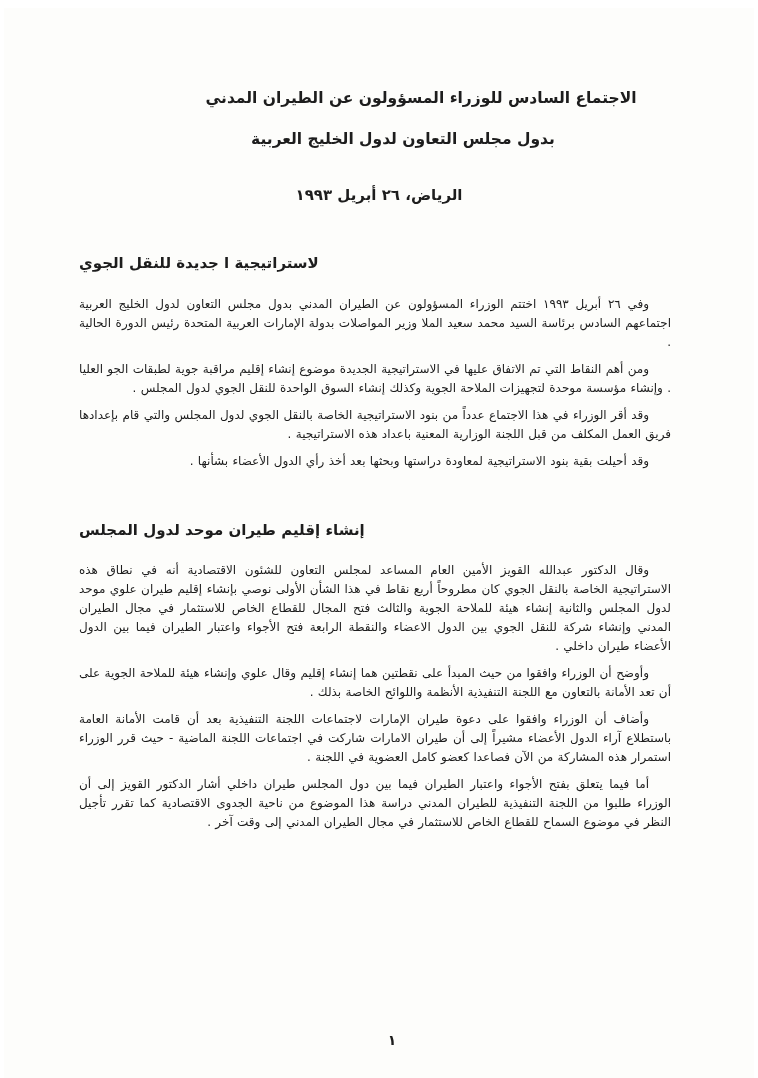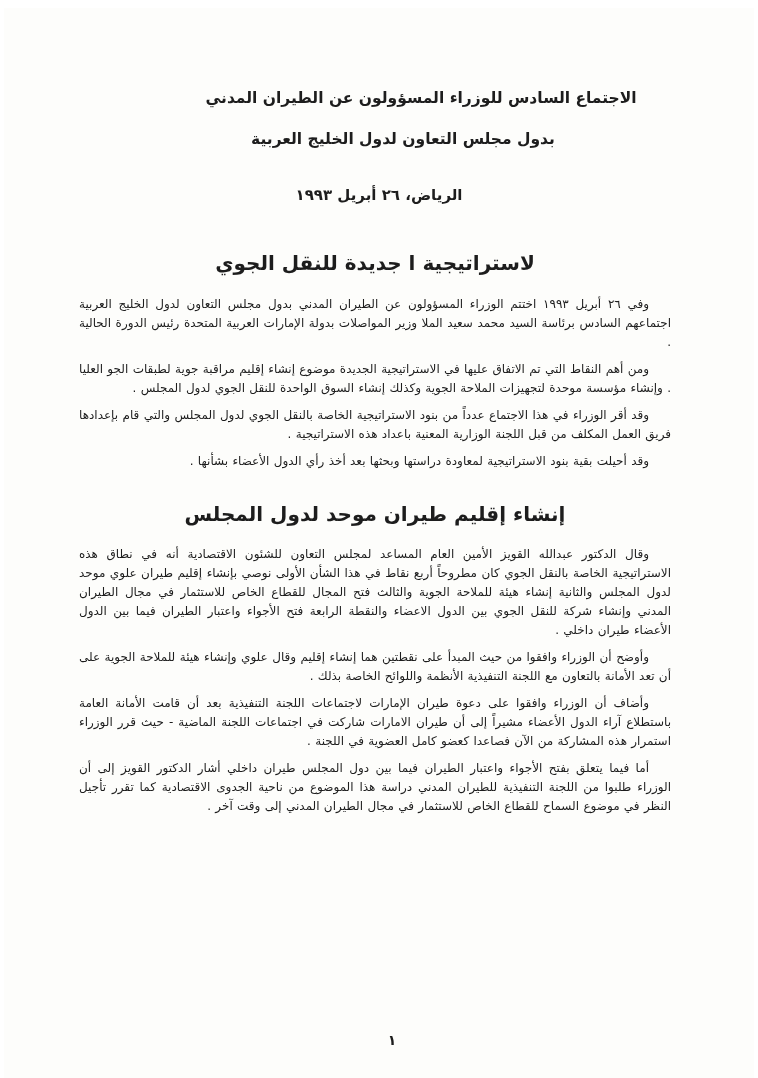--- a/index.html
+++ b/index.html
@@ -39,26 +39,26 @@
   }
   
   .doc-body {
     position: absolute;
     top: 236px;
     right: 75px;
     left: 75px;
   }
   .section-heading {
     font-weight: bold;
-    font-size: 20px;
+    font-size: 15px;
     line-height: 22px;
-    text-align: center;
+    text-align: left;
   }
   .section-heading.first { margin-bottom: 13px; }
-  .section-heading.second { margin-top: 24px; margin-bottom: 12px; }
+  .section-heading.second { margin-top: 40px; margin-bottom: 12px; }
   .para {
     font-size: 12px;
     line-height: 19px;
     text-align: justify;
     text-align-last: right;
     text-indent: 22px;
     word-spacing: 0.5px;
   }
   
   .page-number {

